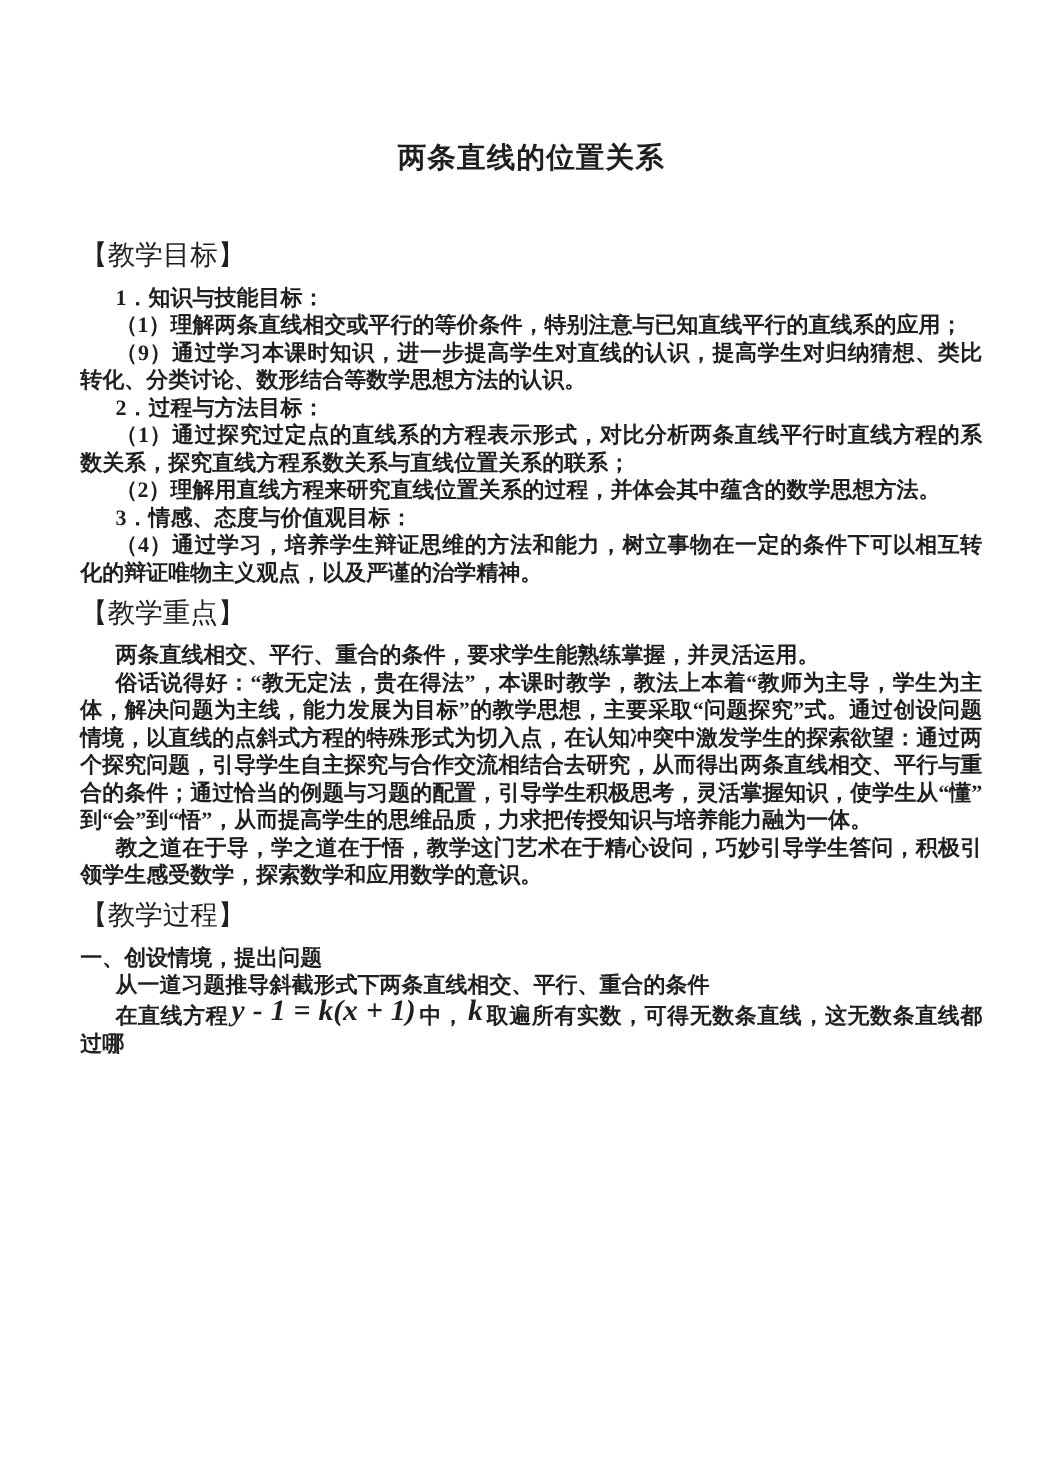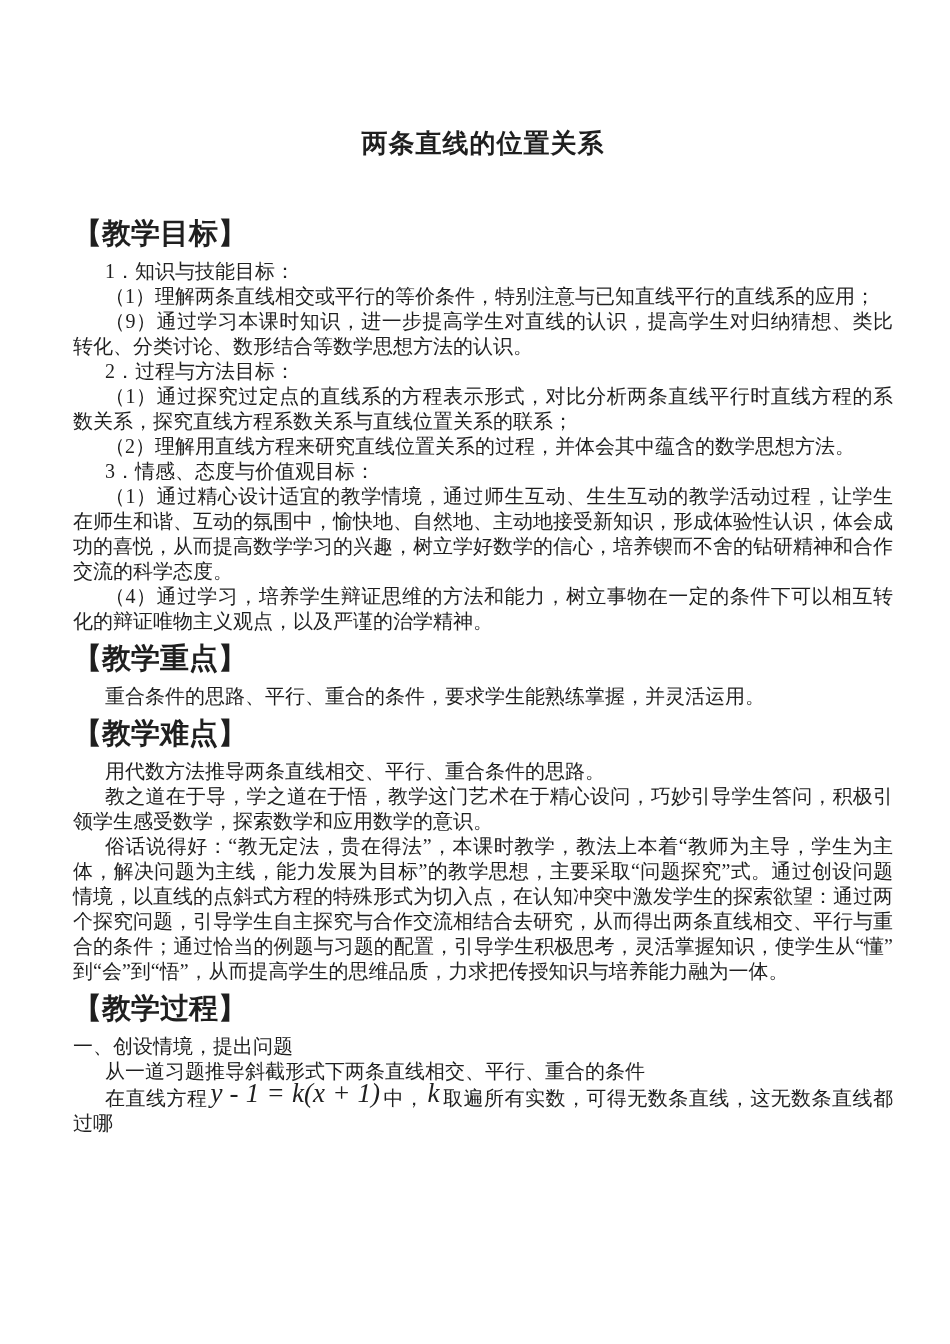--- a/index.html
+++ b/index.html
@@ -23,31 +23,32 @@
   }
   .doc-title {
     margin: 0 0 58px 0;
     font-size: 26px;
     font-weight: bold;
     line-height: 34px;
     text-align: center;
     letter-spacing: 1px;
   }
   .sec-heading {
-    font-size: 29px;
-    font-weight: bold;
+    font-size: 25px;
+    font-weight: normal;
     line-height: 28px;
     margin: 10px 0 12px 0;
   }
   p.body-par {
     margin: 0;
     font-size: 20px;
     line-height: 25px;
     text-align: justify;
     text-indent: 32px;
+    font-weight: bold;
   }
   p.body-par.no-indent {
     text-indent: 0;
   }
   .math {
     font-family: "Liberation Serif", "DejaVu Serif", serif;
     font-style: italic;
     font-size: 27px;
     position: relative;
     top: -3px;
@@ -64,43 +65,36 @@
   <section class="doc-section">
     <h2 class="sec-heading">【教学目标】</h2>
     <div class="sec-pars">
           <p class="body-par">1．知识与技能目标：</p>
           <p class="body-par">（1）理解两条直线相交或平行的等价条件，特别注意与已知直线平行的直线系的应用；</p>
           <p class="body-par">（9）通过学习本课时知识，进一步提高学生对直线的认识，提高学生对归纳猜想、类比转化、分类讨论、数形结合等数学思想方法的认识。</p>
           <p class="body-par">2．过程与方法目标：</p>
           <p class="body-par">（1）通过探究过定点的直线系的方程表示形式，对比分析两条直线平行时直线方程的系数关系，探究直线方程系数关系与直线位置关系的联系；</p>
           <p class="body-par">（2）理解用直线方程来研究直线位置关系的过程，并体会其中蕴含的数学思想方法。</p>
           <p class="body-par">3．情感、态度与价值观目标：</p>
-          <p class="body-par">（1）通过精心设计适宜的教学情境，通过师生互动、生生互动的教学活动过程，让学生在师生和谐、互动的氛围中，愉快地、自然地、主动地接受新知识，形成体验性认识，体会成功的喜悦，从而提高数学学习的兴趣，树立学好数学的信心，培养锲而不舍的钻研精神和合作交流的科学态度。</p>
           <p class="body-par">（4）通过学习，培养学生辩证思维的方法和能力，树立事物在一定的条件下可以相互转化的辩证唯物主义观点，以及严谨的治学精神。</p>
         </div>
   </section>
 
   <section class="doc-section">
     <h2 class="sec-heading">【教学重点】</h2>
     <div class="sec-pars">
-          <p class="body-par">重合条件的思路、平行、重合的条件，要求学生能熟练掌握，并灵活运用。</p>
+          <p class="body-par">两条直线相交、平行、重合的条件，要求学生能熟练掌握，并灵活运用。</p>
         </div>
   </section>
 
-  <section class="doc-section">
-    <h2 class="sec-heading">【教学难点】</h2>
-    <div class="sec-pars">
-          <p class="body-par">用代数方法推导两条直线相交、平行、重合条件的思路。</p>
-        </div>
-  </section>
 
   <section class="doc-section">
     <div class="sec-pars">
+          <p class="body-par">俗话说得好：“教无定法，贵在得法”，本课时教学，教法上本着“教师为主导，学生为主体，解决问题为主线，能力发展为目标”的教学思想，主要采取“问题探究”式。通过创设问题情境，以直线的点斜式方程的特殊形式为切入点，在认知冲突中激发学生的探索欲望：通过两个探究问题，引导学生自主探究与合作交流相结合去研究，从而得出两条直线相交、平行与重合的条件；通过恰当的例题与习题的配置，引导学生积极思考，灵活掌握知识，使学生从“懂”到“会”到“悟”，从而提高学生的思维品质，力求把传授知识与培养能力融为一体。</p>
           <p class="body-par">教之道在于导，学之道在于悟，教学这门艺术在于精心设问，巧妙引导学生答问，积极引领学生感受数学，探索数学和应用数学的意识。</p>
-          <p class="body-par">俗话说得好：“教无定法，贵在得法”，本课时教学，教法上本着“教师为主导，学生为主体，解决问题为主线，能力发展为目标”的教学思想，主要采取“问题探究”式。通过创设问题情境，以直线的点斜式方程的特殊形式为切入点，在认知冲突中激发学生的探索欲望：通过两个探究问题，引导学生自主探究与合作交流相结合去研究，从而得出两条直线相交、平行与重合的条件；通过恰当的例题与习题的配置，引导学生积极思考，灵活掌握知识，使学生从“懂”到“会”到“悟”，从而提高学生的思维品质，力求把传授知识与培养能力融为一体。</p>
         </div>
   </section>
 
   <section class="doc-section">
     <h2 class="sec-heading">【教学过程】</h2>
     <div class="sec-pars">
           <p class="body-par no-indent">一、创设情境，提出问题</p>
           <p class="body-par">从一道习题推导斜截形式下两条直线相交、平行、重合的条件</p>
           <p class="body-par">在直线方程<span class="math">y - 1 = k(x + 1)</span>中，<span class="math">k</span>取遍所有实数，可得无数条直线，这无数条直线都过哪</p>
         </div>

